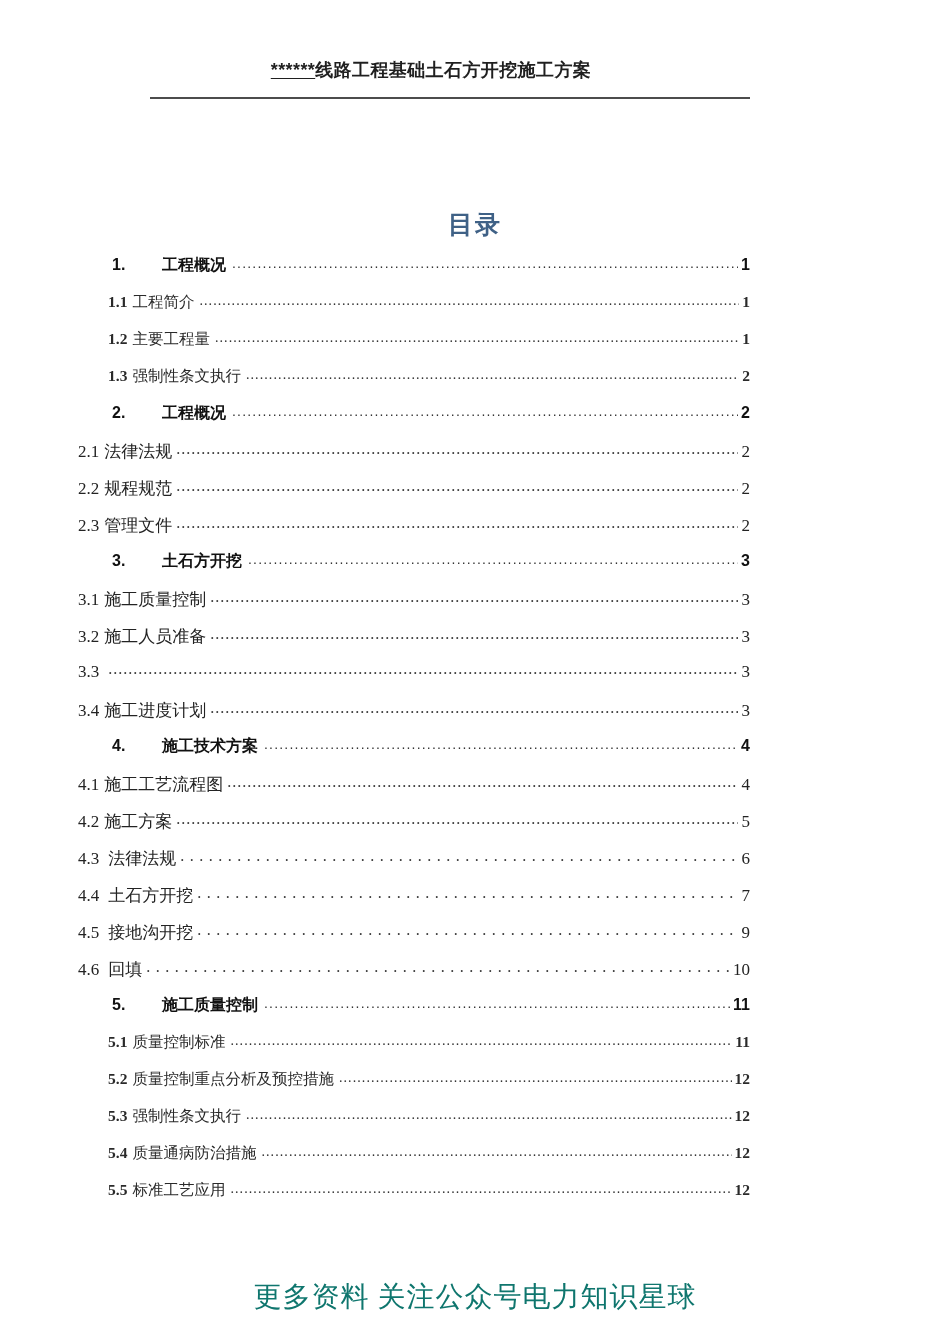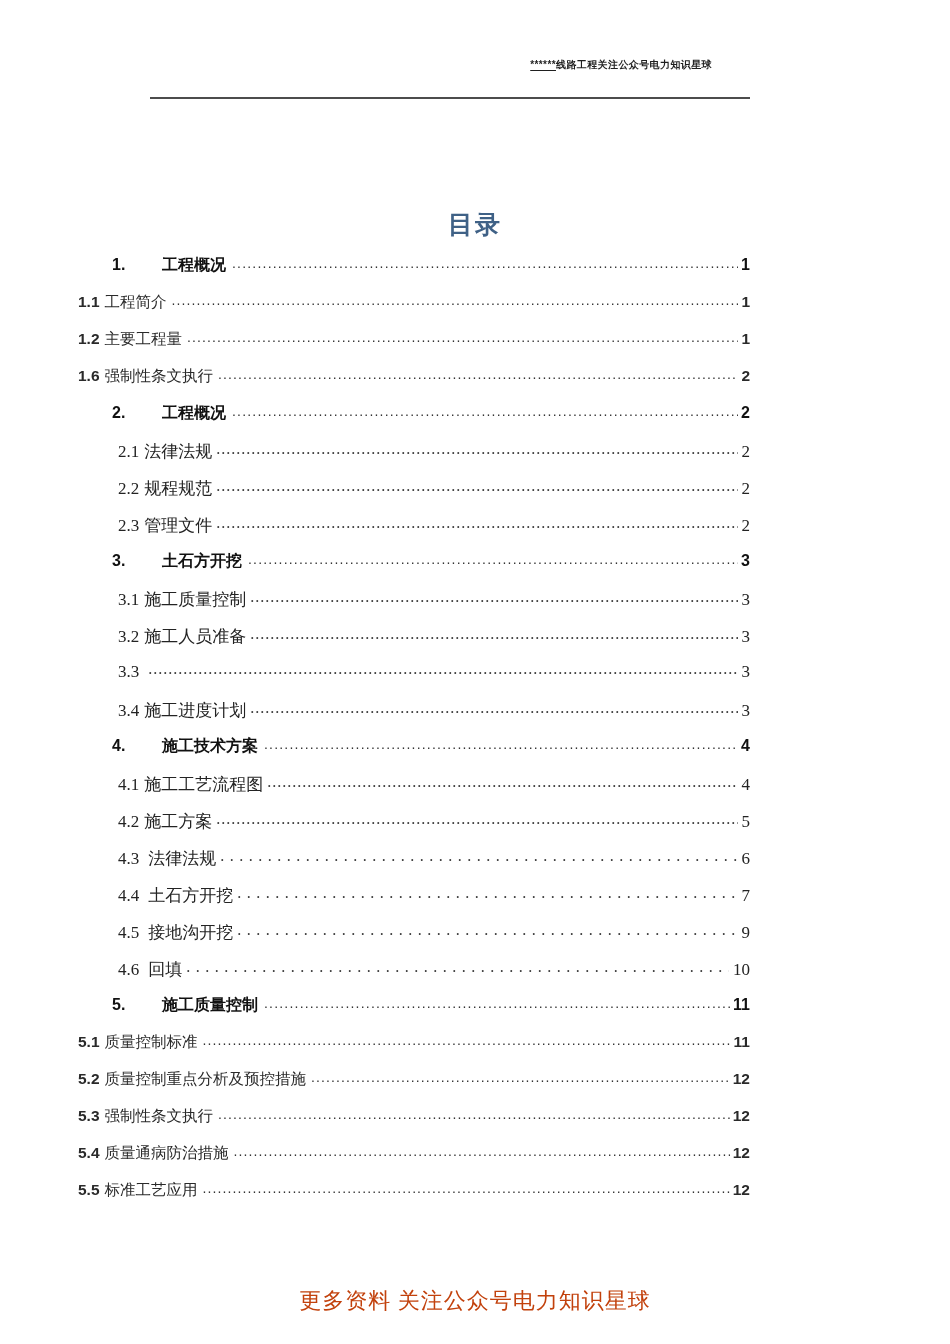--- a/index.html
+++ b/index.html
@@ -18,24 +18,24 @@
 
   
   .page-header {
     position: absolute;
     left: 150px;
     top: 58px;
     width: 600px;
   }
   .page-header-row {
     display: flex;
-    justify-content: flex-end;
+    justify-content: center;
     align-items: baseline;
     font-family: "Liberation Sans", "DejaVu Sans", sans-serif;
-    font-size: 10px;
+    font-size: 18px;
     font-weight: bold;
     color: #1f1f1f;
     letter-spacing: 0.4px;
   }
   .hdr-left { white-space: nowrap; }
   .hdr-left .stars {
     text-decoration: underline;
     text-underline-offset: 2px;
   }
   .hdr-right {
@@ -106,22 +106,22 @@
     top: -2px;
   }
   .lvl1 .pageno {
     flex: 0 0 auto;
     font-weight: bold;
     font-size: 16px;
   }
 
   
   .lvl2 {
-    padding-left: 78px;
-    font-family: Liberation Sans, sans-serif;
+    padding-left: 108px;
+    font-family: Liberation Serif, serif;
     font-size: 15.5px;
     color: #2a2a2a;
     text-align: right;
   }
   .lvl2 .num {
     flex: 0 0 auto;
     font-weight: bold;
     margin-right: 5px;
   }
   .lvl2 .label { white-space: nowrap; }
@@ -137,21 +137,21 @@
     top: -2px;
   }
   .lvl2 .pageno {
     flex: 0 0 auto;
     font-weight: bold;
     font-size: 15.5px;
   }
 
   
   .lvl2s {
-    padding-left: 118px;
+    padding-left: 78px;
     font-family: "Liberation Serif", "DejaVu Serif", serif;
     font-size: 17px;
     color: #232323;
   }
   .lvl2s .num {
     flex: 0 0 auto;
     margin-right: 5px;
   }
   .lvl2s .label { white-space: nowrap; }
   .lvl2s .leader {
@@ -177,32 +177,32 @@
   .lvl2s.wide .num { margin-right: 9px; }
 
   
   .page-footer {
     position: absolute;
     left: 0;
     bottom: 28px;
     width: 950px;
     text-align: center;
     font-family: "Liberation Serif", "DejaVu Serif", serif;
-    font-size: 22px;
-    color: #c2410c;
+    font-size: 28px;
+    color: #0f766e;
     letter-spacing: 1px;
   }
 </style>
 </head>
 <body>
 
 <div class="page-header">
   <div class="page-header-row">
     <div class="hdr-left"><span class="stars">******</span><span>线路工程</span></div>
-    <div class="hdr-right">关注公众号电力知识星球</div>
+    <div class="hdr-right">基础土石方开挖施工方案</div>
   </div>
 </div>
 <div class="header-rule"></div>
 
 <div class="toc-title" style="color: rgb(63, 97, 134);">目录</div>
 
 <div class="toc" id="toc-list">
     <div class="toc-entry lvl1">
       <span class="num">1.</span>
       <span class="label">工程概况</span>
@@ -215,21 +215,21 @@
       <span class="leader">........................................................................................................................................................................................................</span>
       <span class="pageno">1</span>
     </div>
     <div class="toc-entry lvl2">
       <span class="num">1.2</span>
       <span class="label">主要工程量</span>
       <span class="leader">........................................................................................................................................................................................................</span>
       <span class="pageno">1</span>
     </div>
     <div class="toc-entry lvl2">
-      <span class="num">1.6</span>
+      <span class="num">1.3</span>
       <span class="label">强制性条文执行</span>
       <span class="leader">........................................................................................................................................................................................................</span>
       <span class="pageno">2</span>
     </div>
     <div class="toc-entry lvl1">
       <span class="num">2.</span>
       <span class="label">工程概况</span>
       <span class="leader">........................................................................................................................................................................................................</span>
       <span class="pageno">2</span>
     </div>

